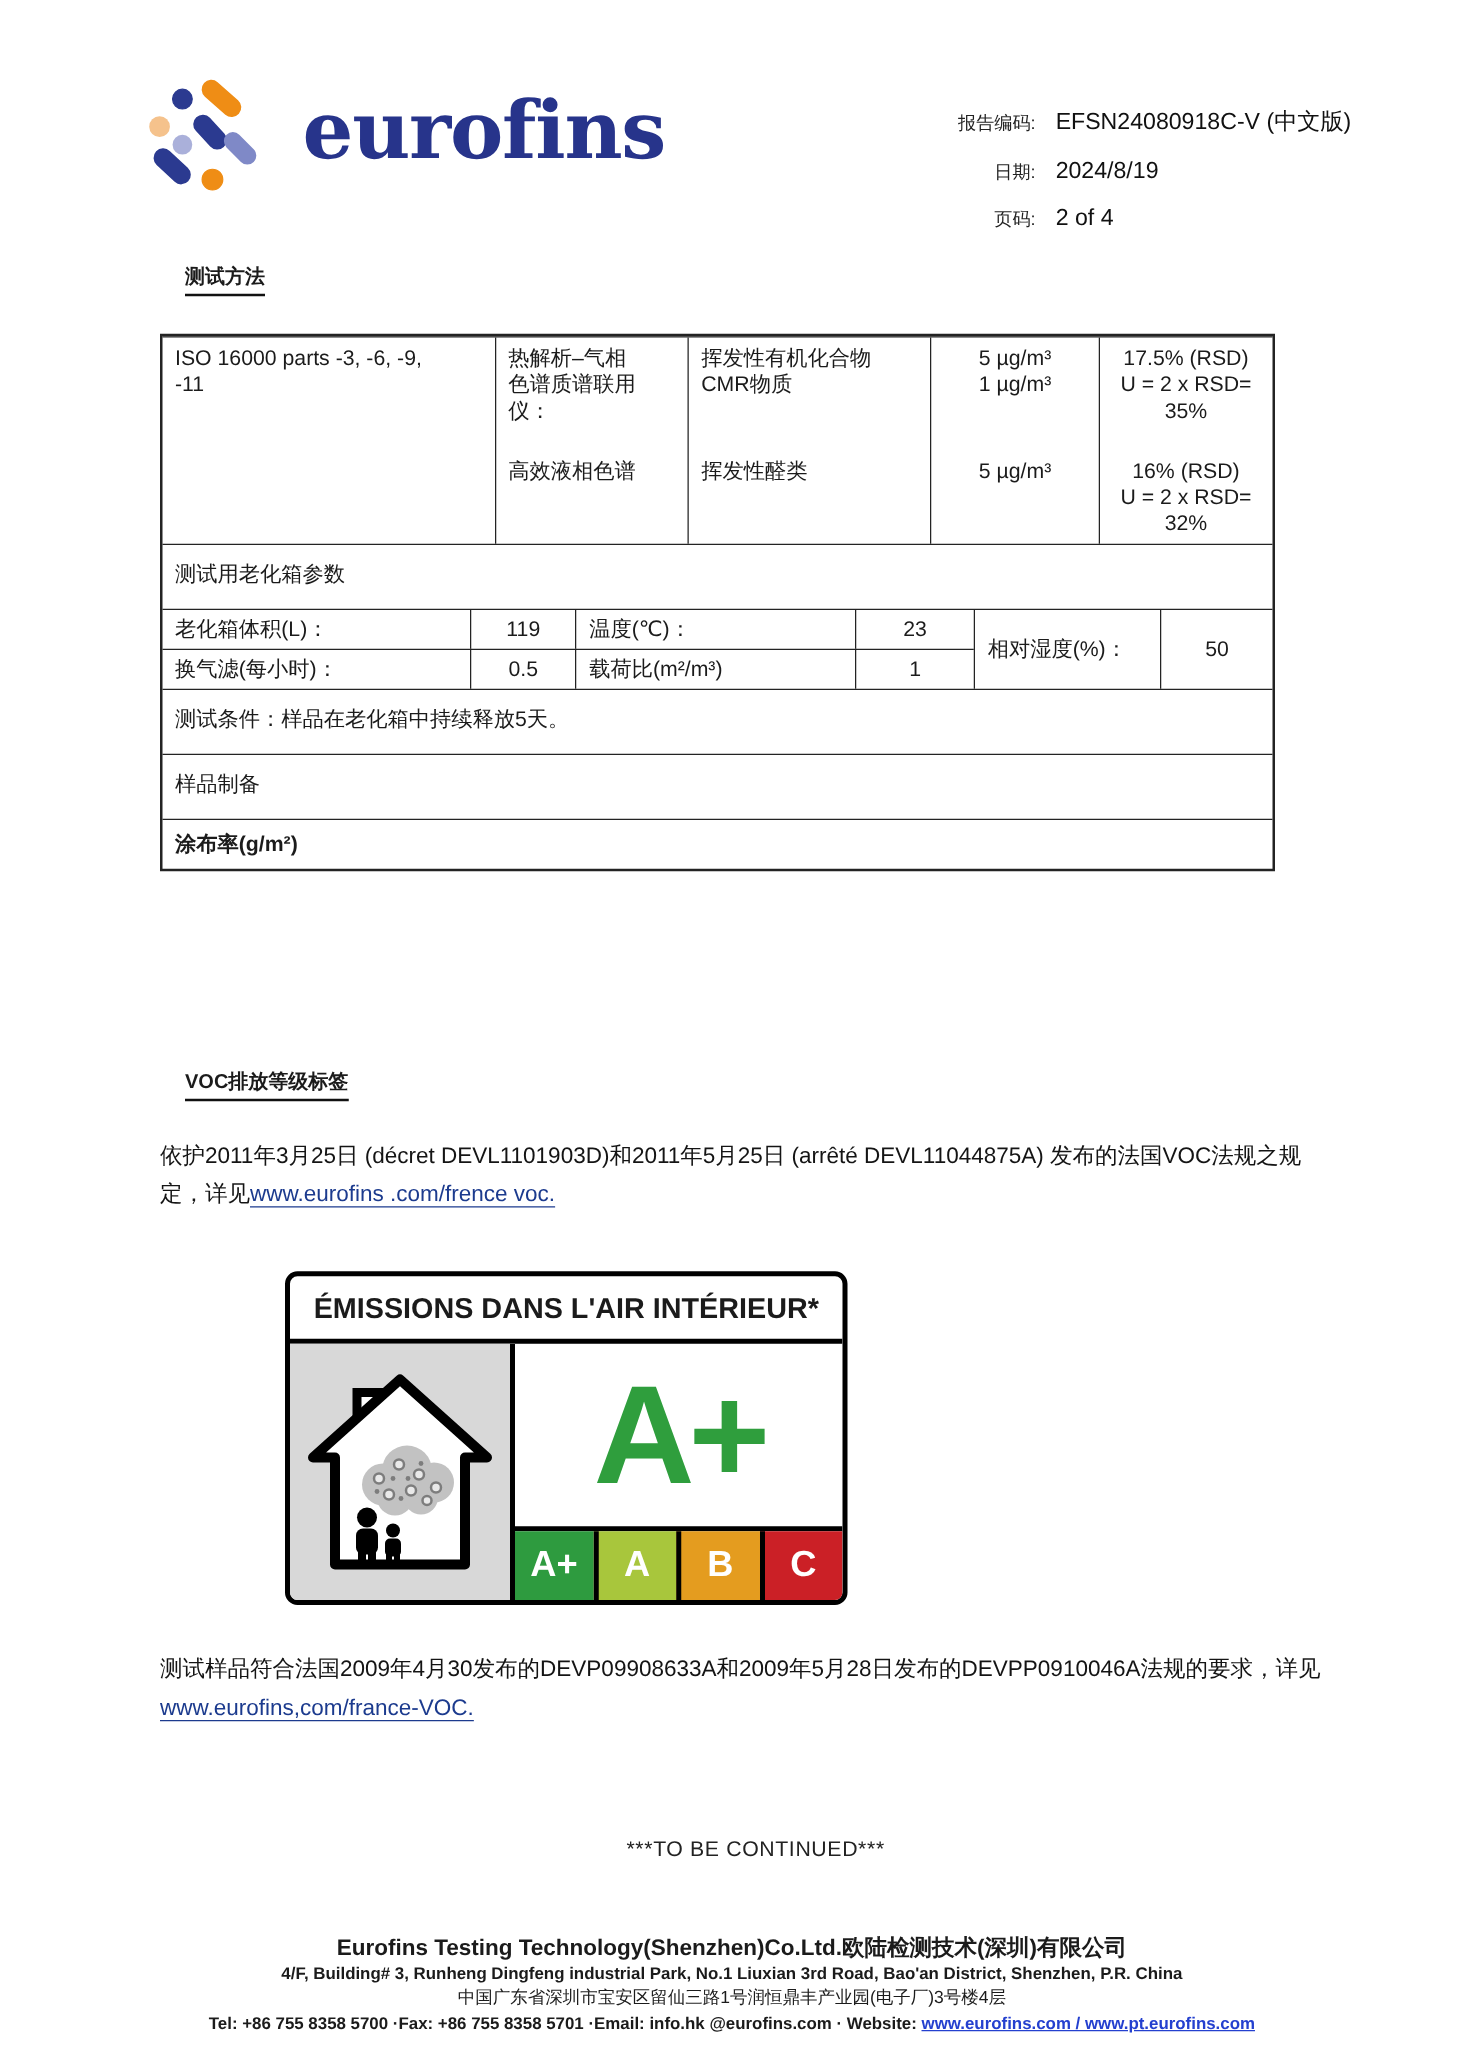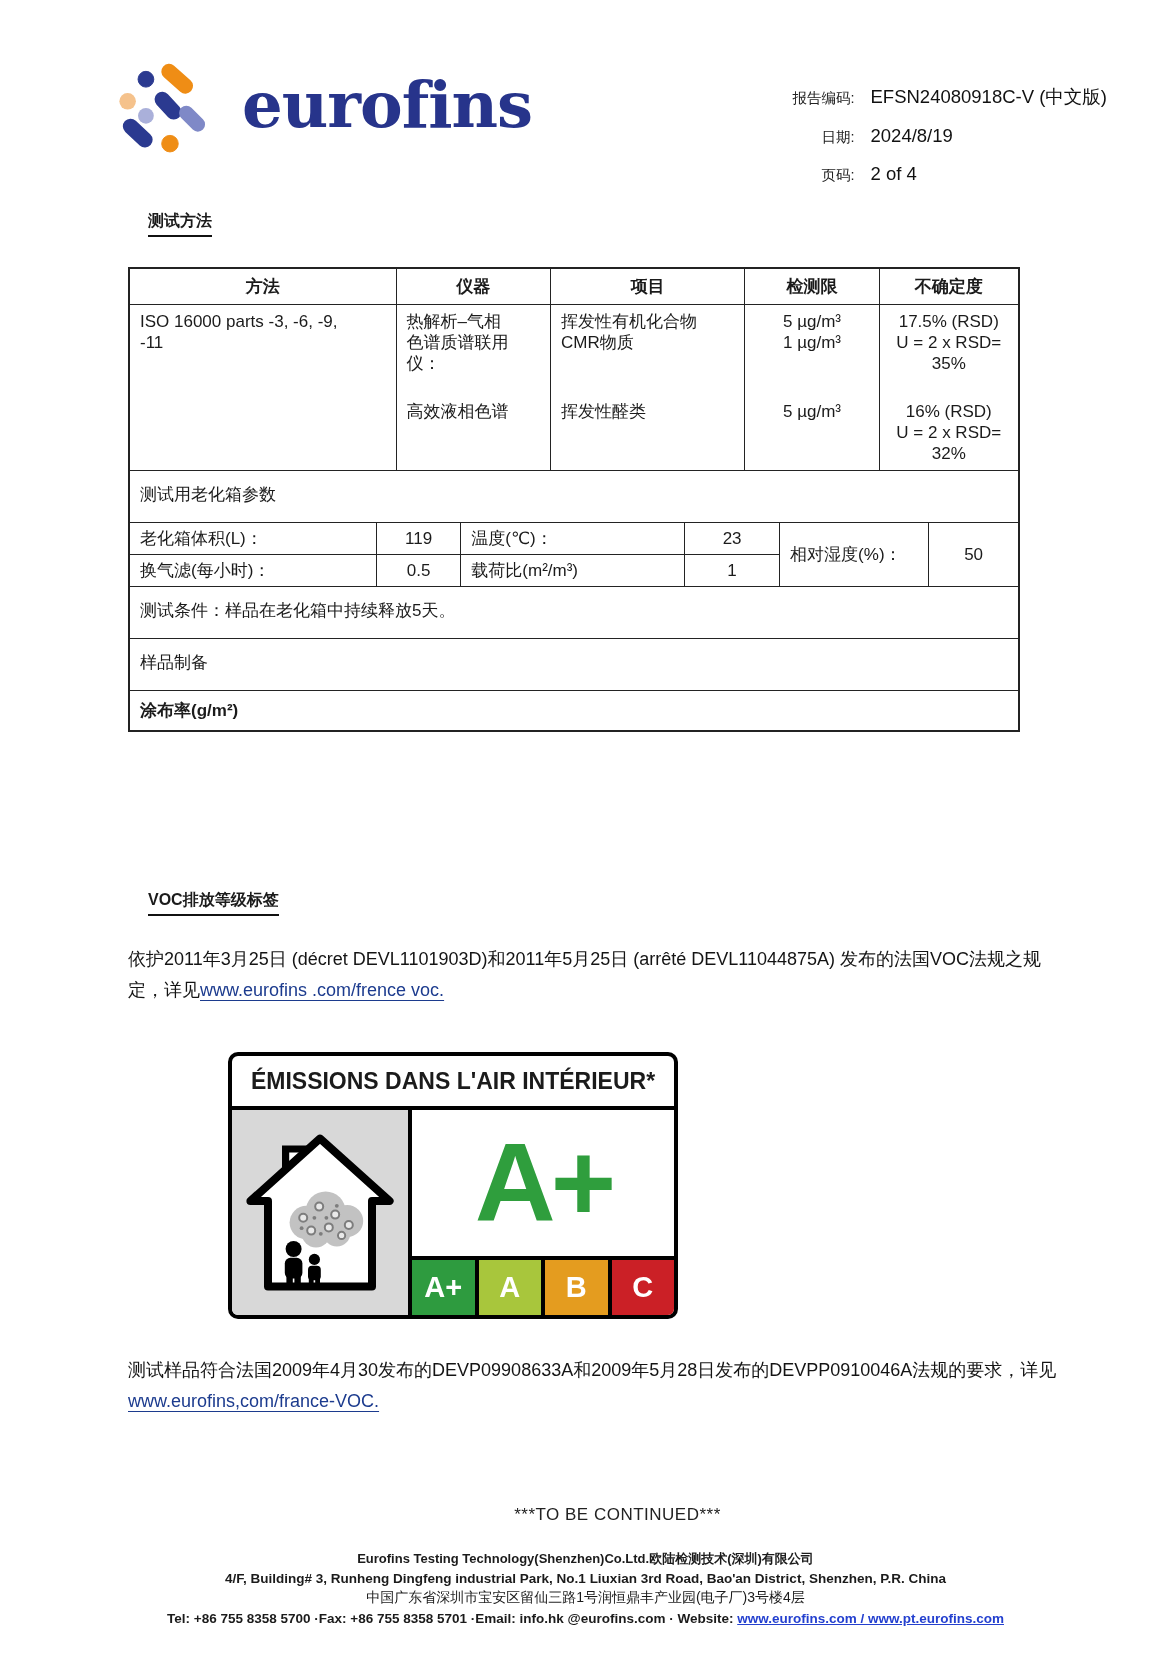--- a/index.html
+++ b/index.html
@@ -1,18 +1,18 @@
 <!DOCTYPE html>
 <html><head>
 <meta charset="utf-8">
 <style>
   html,body{margin:0;padding:0;background:#ffffff;}
   .page{position:relative;width:1171px;height:1656px;background:#fff;overflow:hidden;
         font-family:"Liberation Sans","DejaVu Sans",sans-serif;color:#1b1b1b;}
-  .content{padding:60px 64px 0 128px;}
+  .content{padding:60px 90px 0 128px;}
 
   
   .hdr{display:flex;justify-content:space-between;align-items:flex-start;}
   .logo{display:flex;align-items:center;gap:20px;margin-left:-12px;}
   .logo-mark{width:106px;height:100px;}
   .logo-word{font-family:"DejaVu Serif","Liberation Serif",serif;font-weight:600;
              font-size:64px;color:#27348b;letter-spacing:-1px;line-height:1;padding-bottom:10px;}
   .c-blue{fill:#2b3a90;stroke:#2b3a90;}
   .c-orange{fill:#ef8d15;stroke:#ef8d15;}
   .c-peach{fill:#f5c28c;}
@@ -70,21 +70,21 @@
   .voclabel-rating{flex:1;display:flex;align-items:center;justify-content:center;
                    font-size:112px;font-weight:800;line-height:1;letter-spacing:-5px;}
   .voclabel-scale{height:55px;flex:0 0 auto;border-top:4px solid #000;display:flex;}
   .scale-sq{flex:1;display:flex;align-items:center;justify-content:center;color:#fff;
             font-weight:800;font-size:29px;border-left:4px solid #000;}
   .scale-sq.nol{border-left:none;}
 
   
   .continued{text-align:center;font-size:17px;margin-top:88px;letter-spacing:0.5px;color:#222;}
   .footer{position:absolute;left:0;right:0;bottom:28px;text-align:center;line-height:19.5px;}
-  .f1{font-size:13px;font-weight:bold;}
+  .f1{font-size:18px;font-weight:bold;}
   .f2{font-size:13.5px;font-weight:bold;}
   .f3{font-size:14px;}
   .f4{font-size:13.5px;font-weight:bold;margin-top:1px;}
   a.weblink{color:#2440cf;text-decoration:underline;font-weight:bold;}
 </style>
 </head>
 <body>
 
 <div class="page">
   <div class="content">
@@ -112,27 +112,20 @@
         <div class="meta-value">2 of 4</div>
       </div>
     </div>
 
     <div>
       <span class="sec-title">测试方法</span>
     </div>
 
     <div class="rtable">
 
-      <div class="trow cols5 first">
-        <div class="cell th nol">方法</div>
-        <div class="cell th">仪器</div>
-        <div class="cell th">项目</div>
-        <div class="cell th">检测限</div>
-        <div class="cell th">不确定度</div>
-      </div>
 
       <div class="trow cols5">
         <div class="cell nol pre">ISO 16000 parts -3, -6, -9,
 -11</div>
         <div class="cell">
           <div class="pre blk1">热解析–气相
 色谱质谱联用
 仪：</div>
           <div class="pre">高效液相色谱</div>
         </div>

